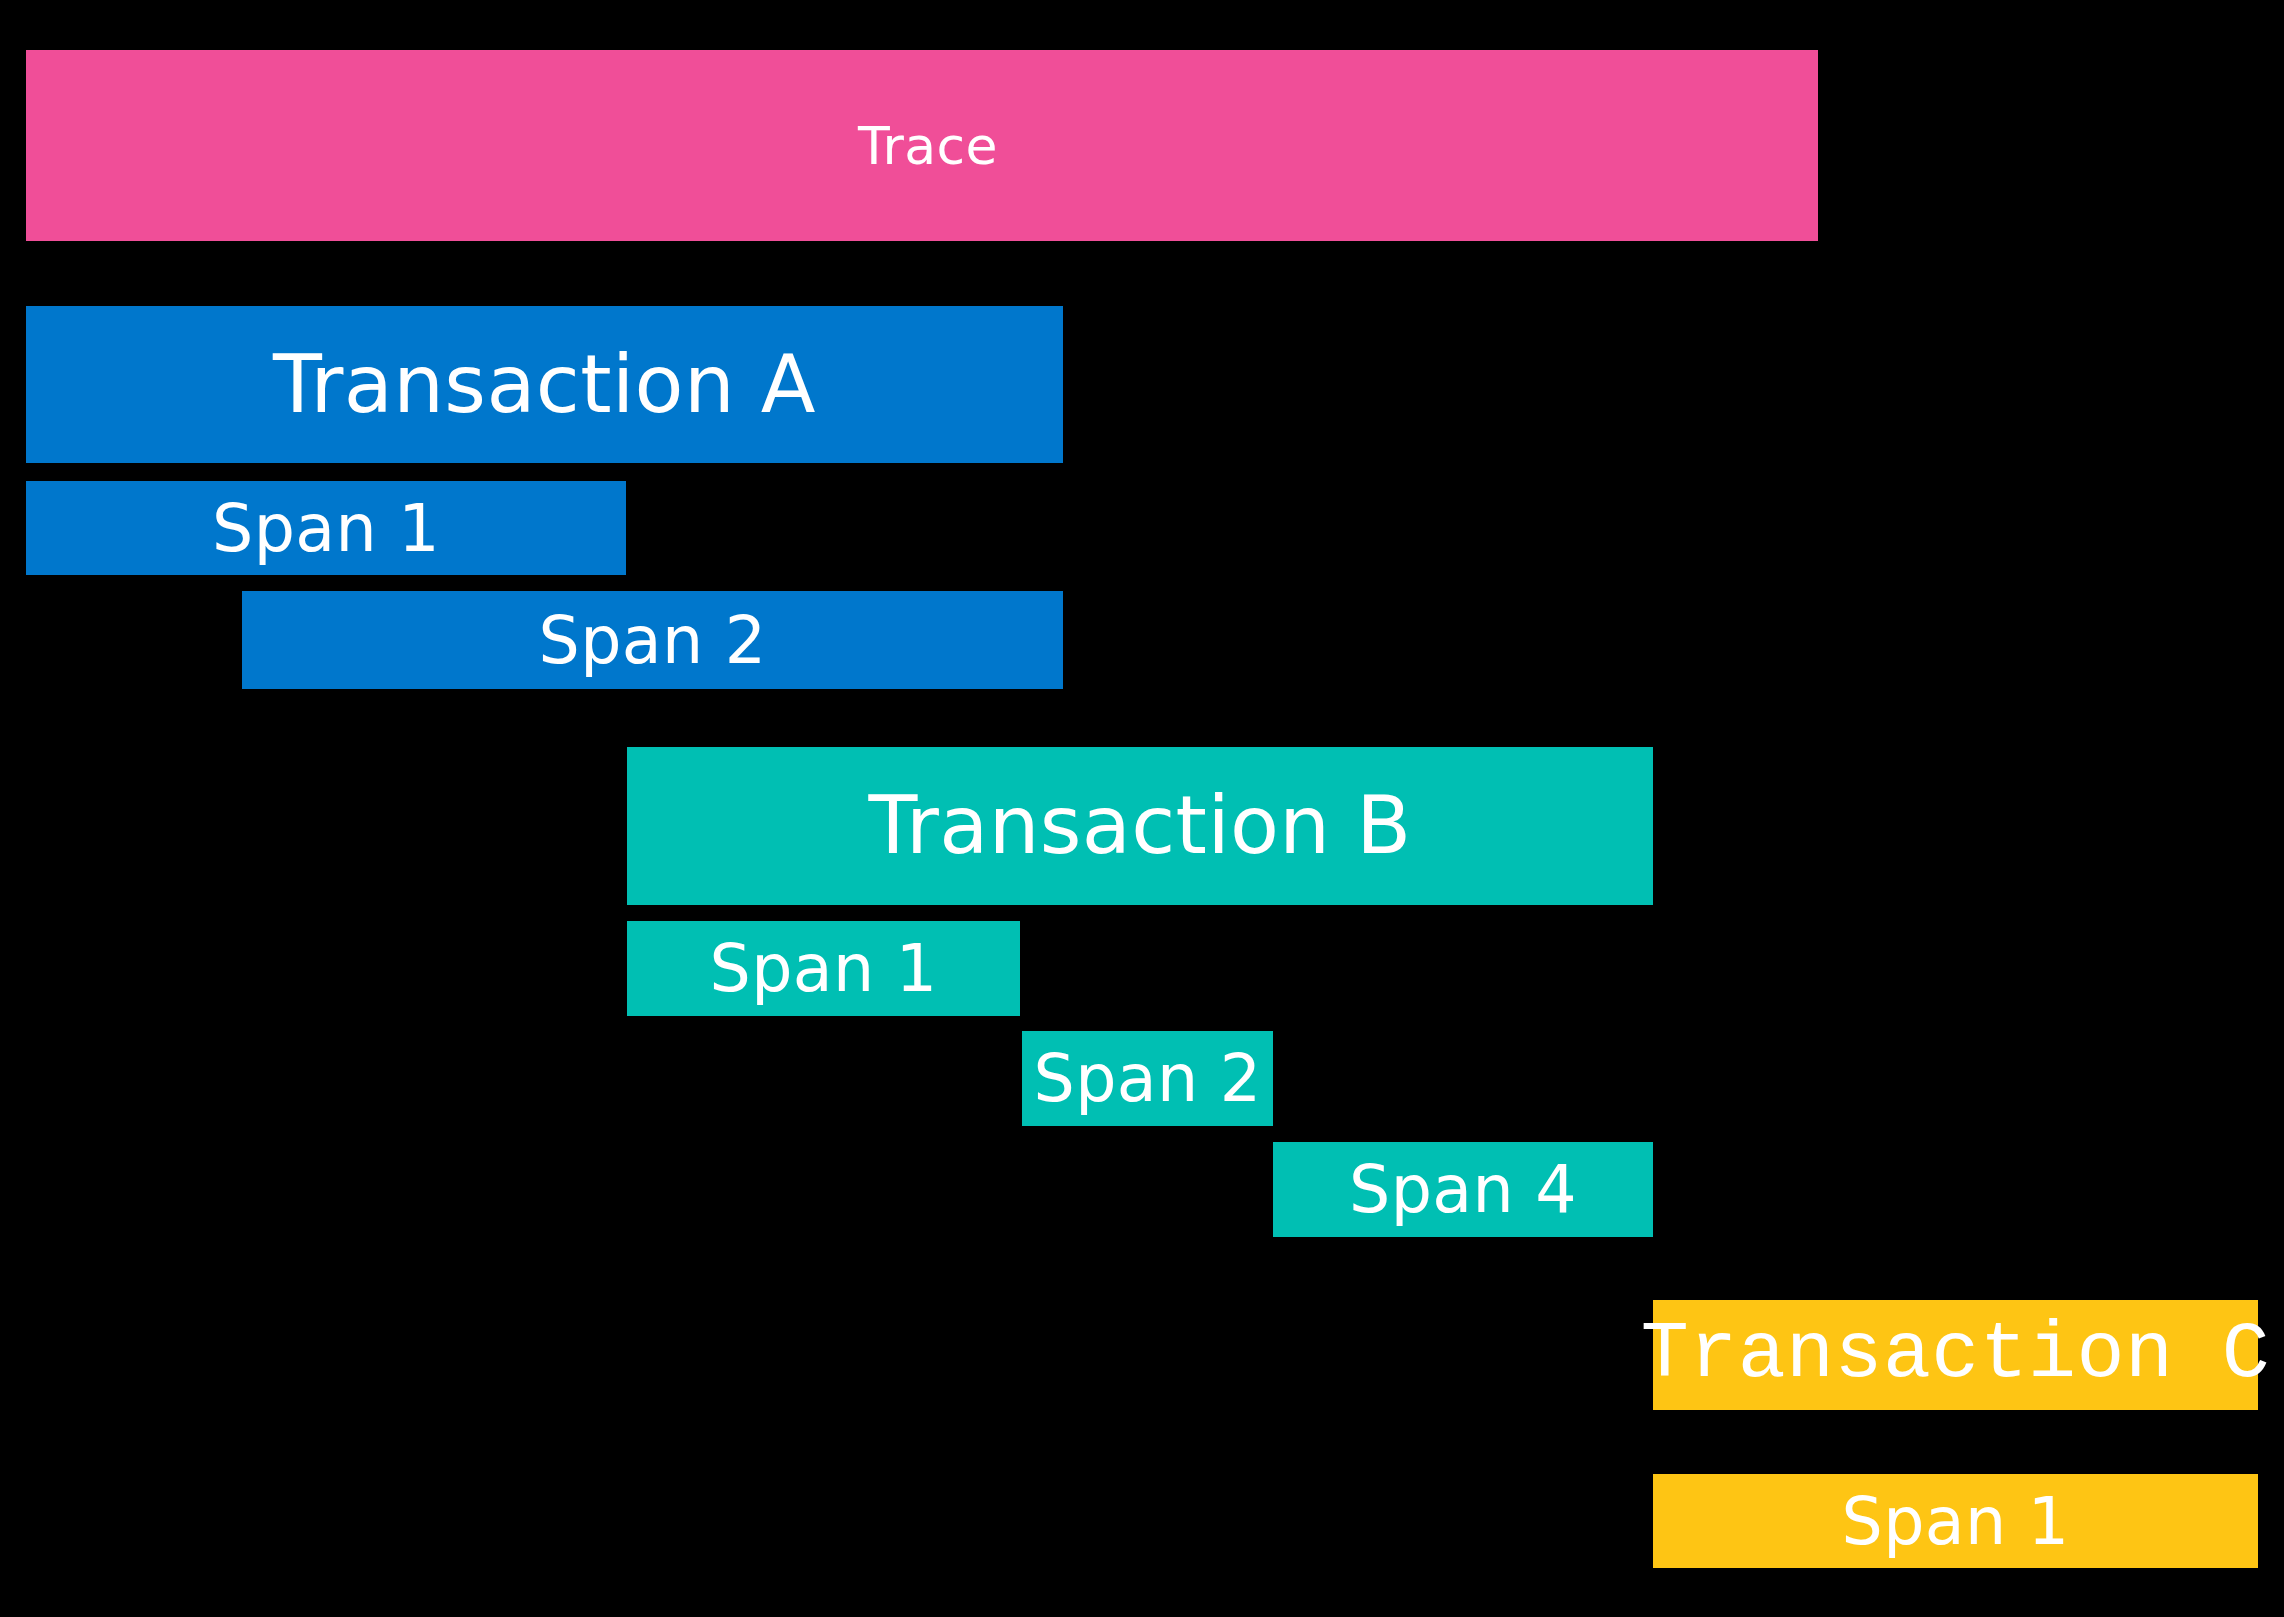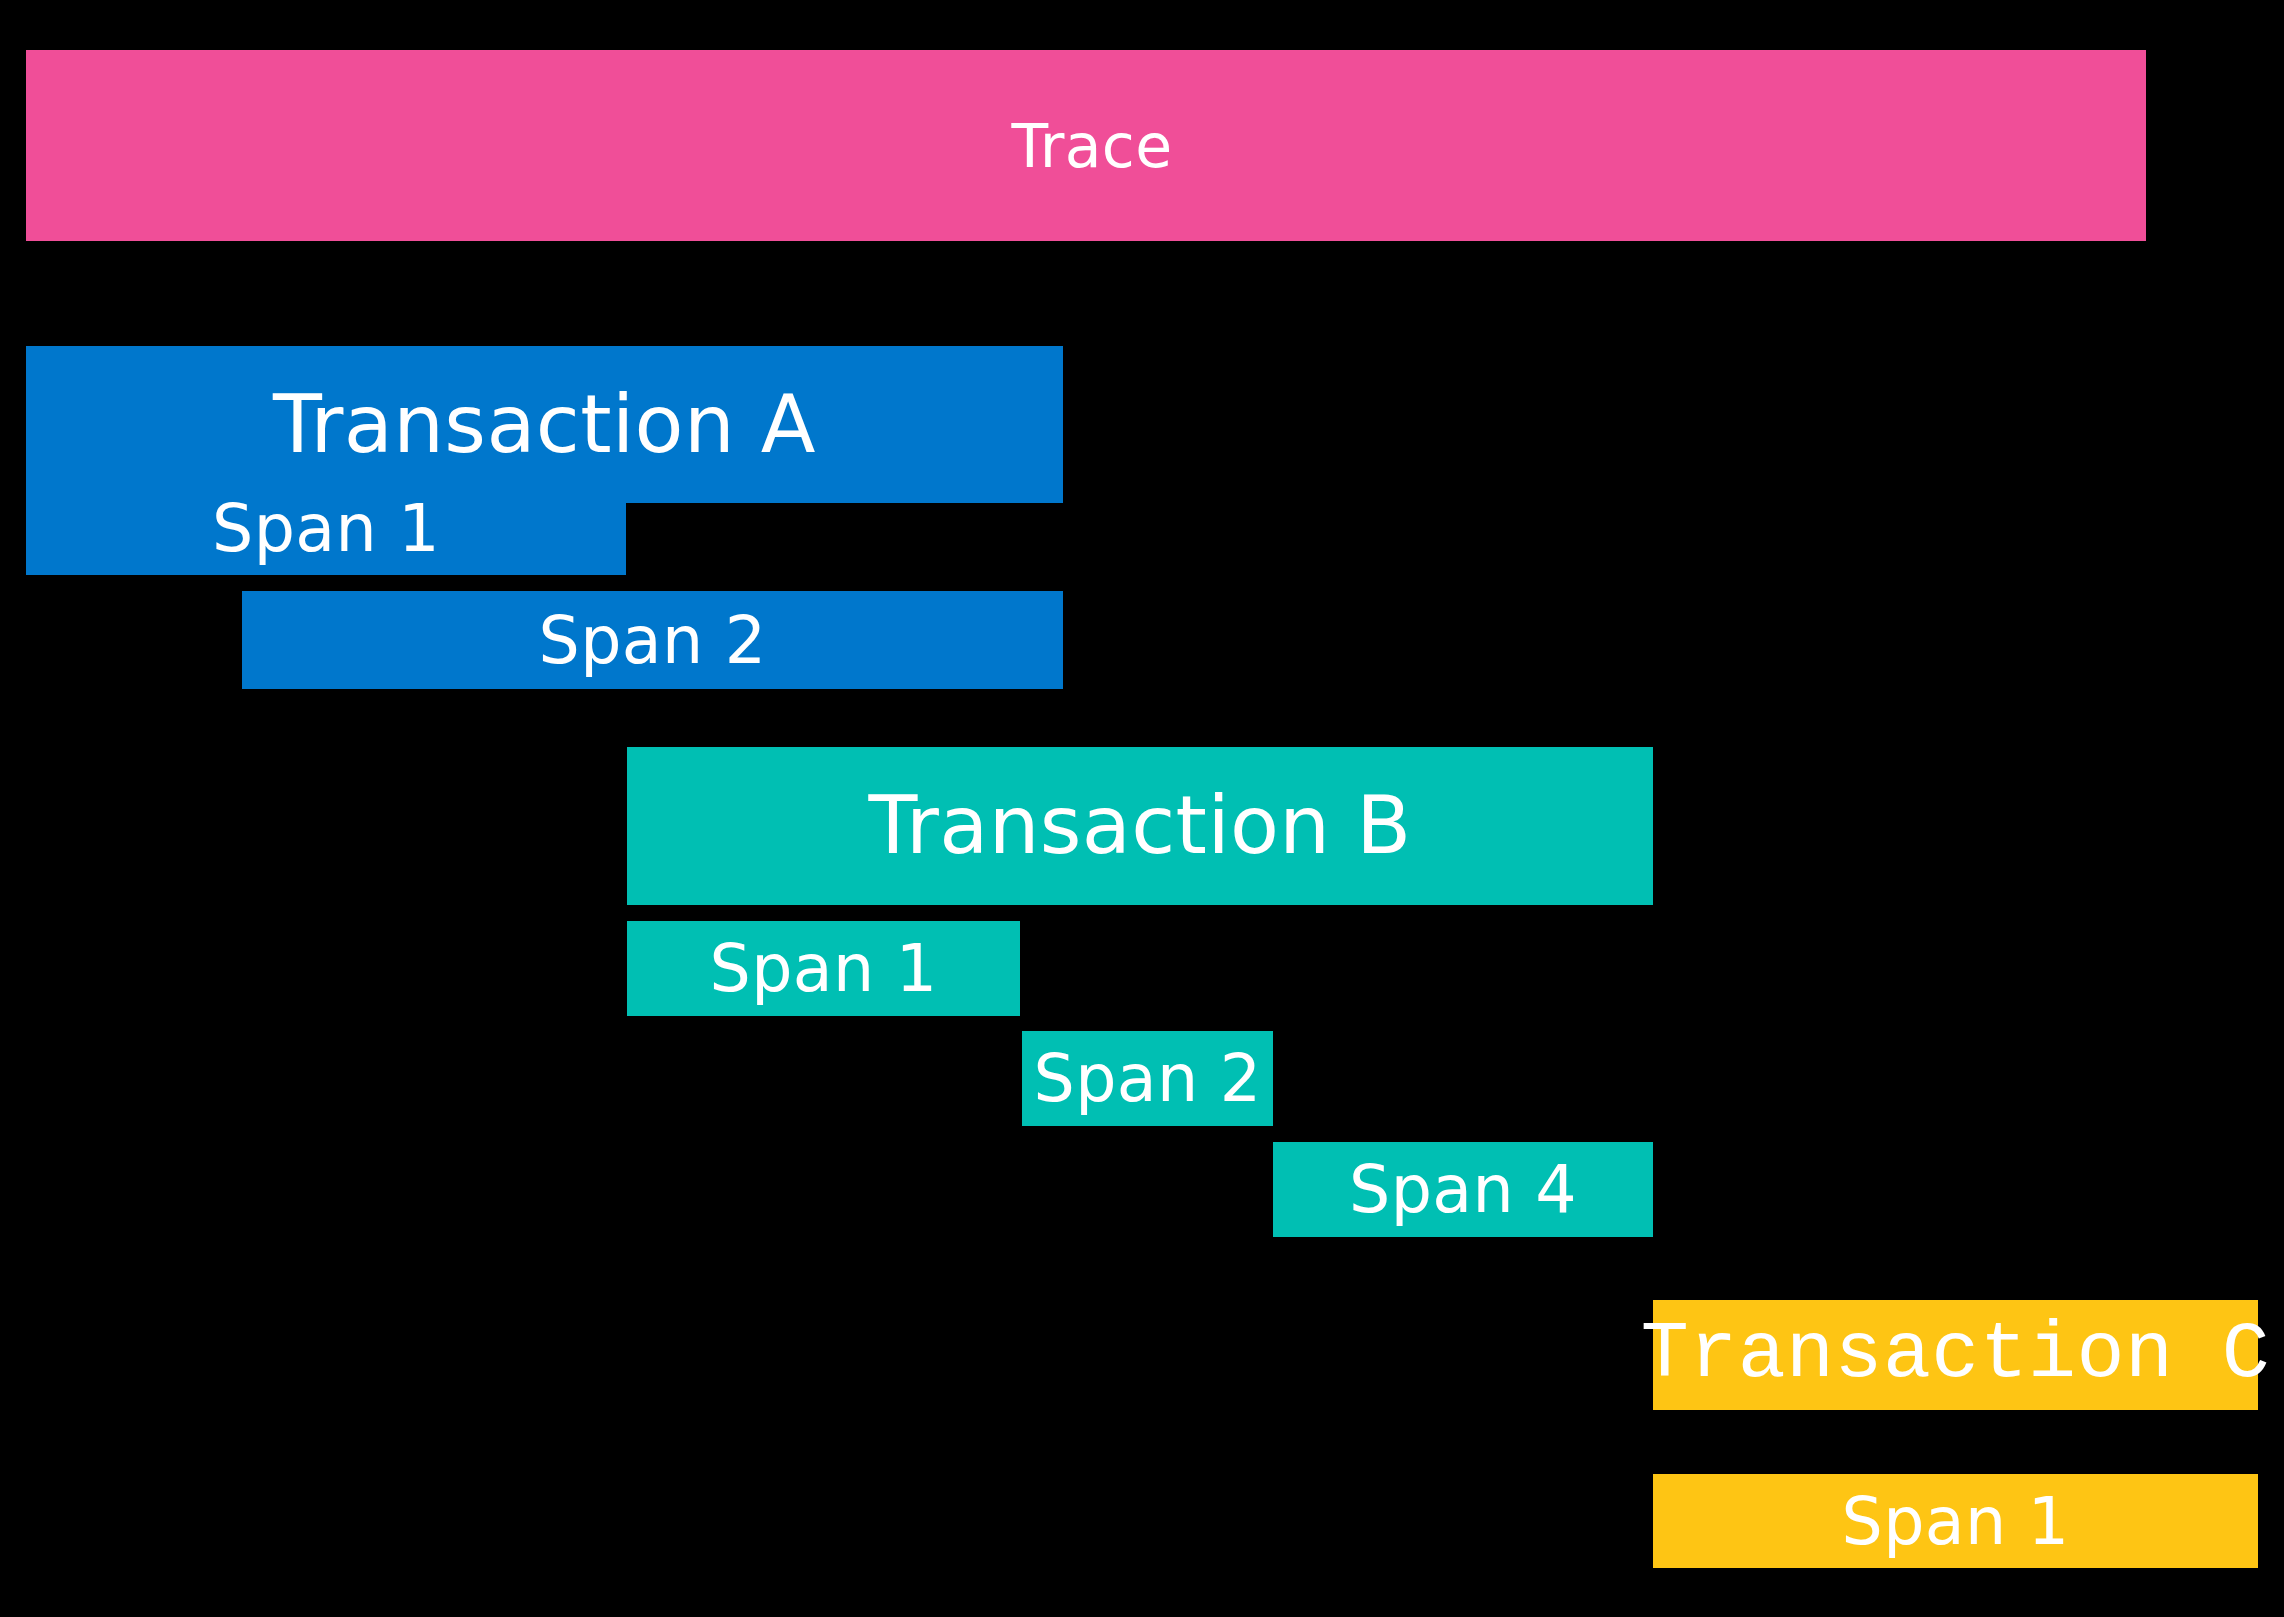--- a/index.html
+++ b/index.html
@@ -28,25 +28,25 @@
     line-height: 1;
     white-space: nowrap;
     letter-spacing: 0.4px;
   }
 </style>
 </head>
 <body>
 
 <div class="canvas">
 
-  <div class="bar" style="left: 26px; top: 50px; width: 2120px; height: 191px; background: rgb(240, 78, 152); font-size: 60px; padding-left: 12px;">
+  <div class="bar" style="left: 26px; top: 50px; width: 1792px; height: 191px; background: rgb(240, 78, 152); font-size: 52px; padding-left: 12px;">
     <span class="label">Trace</span>
   </div>
 
-  <div class="bar" style="left: 26px; top: 306px; width: 1037px; height: 157px; background: rgb(0, 119, 204); font-size: 80px; margin-top: 40px;">
+  <div class="bar" style="left: 26px; top: 306px; width: 1037px; height: 157px; background: rgb(0, 119, 204); font-size: 80px;">
     <span class="label">Transaction A</span>
   </div>
   <div class="bar" style="left: 26px; top: 481px; width: 600px; height: 94px; background: rgb(0, 119, 204); font-size: 65px;">
     <span class="label">Span 1</span>
   </div>
   <div class="bar" style="left: 242px; top: 591px; width: 821px; height: 98px; background: rgb(0, 119, 204); font-size: 65px;">
     <span class="label">Span 2</span>
   </div>
 
   <div class="bar" style="left: 627px; top: 747px; width: 1026px; height: 158px; background: rgb(0, 191, 179); font-size: 80px;">

